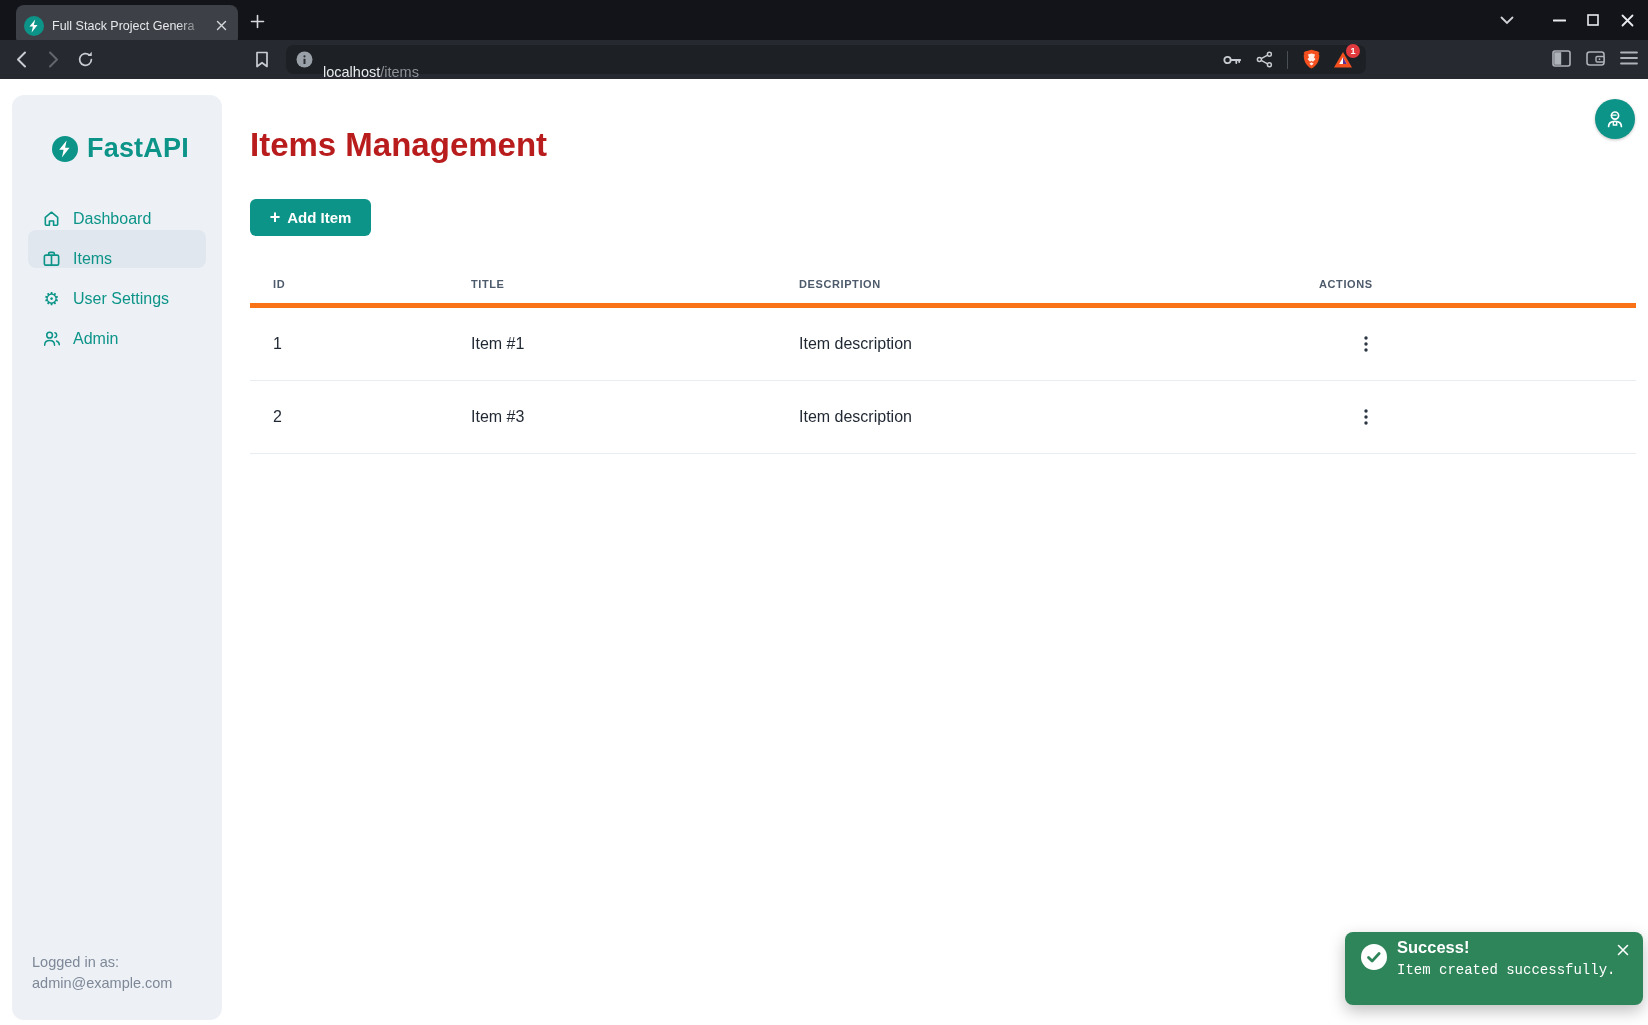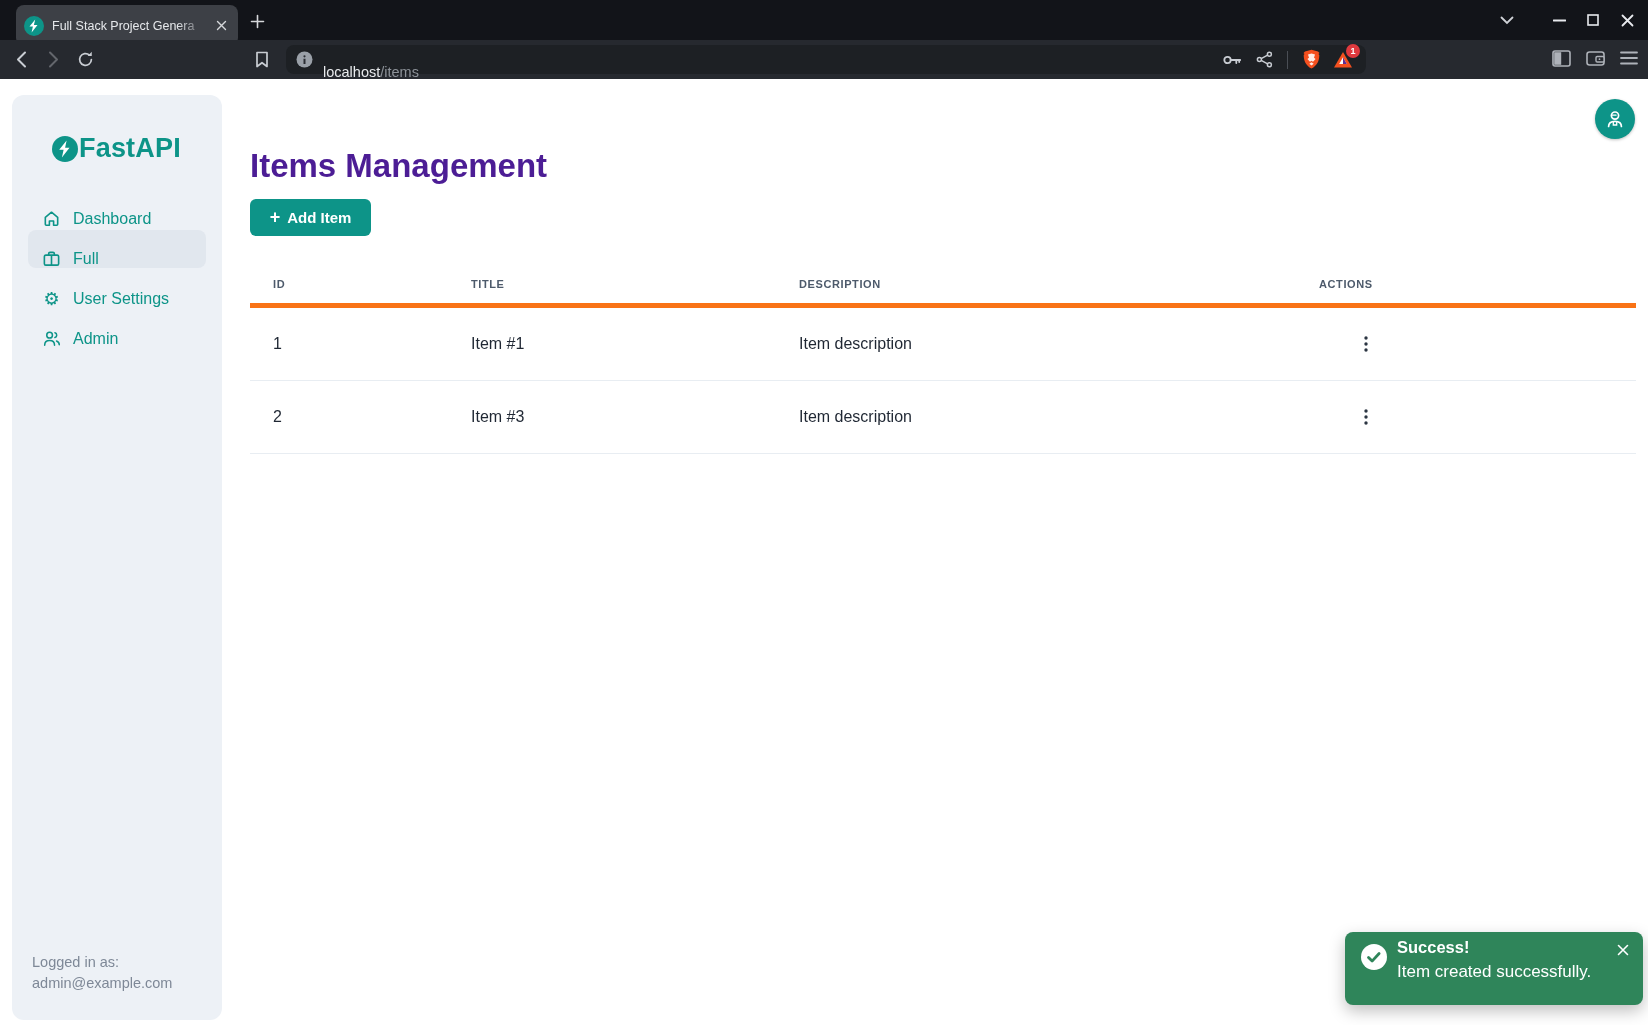--- a/index.html
+++ b/index.html
@@ -41,32 +41,32 @@
   .badge { position:absolute; top:-3px; right:-4px; min-width:14px; height:14px; border-radius:7px;
            background:#e0393e; color:#fff; font-size:9px; font-weight:bold; display:flex;
            align-items:center; justify-content:center; padding:0 3px; }
   .navbar-right { position:absolute; right:6px; top:45px; display:flex; align-items:center; gap:8px; }
 
   
   .content { position:absolute; left:0; top:79px; width:100%; height:946px; background:#ffffff; }
 
   .sidebar { position:absolute; left:12px; top:95px; width:210px; height:925px;
              background:#edf1f6; border-radius:12px; }
-  .logo { display:flex; align-items:center; gap:1px; padding:38px 0 0 40px; }
+  .logo { display:flex; align-items:center; gap:9px; padding:38px 0 0 40px; }
   .logo-mark { width:26px; height:26px; }
   .logo-text { color:#0d9488; font-size:27px; font-weight:600; letter-spacing:0.2px; }
   .nav-list { margin-top:26px; display:flex; flex-direction:column; gap:2px; padding:0 16px; }
   .nav-item { height:38px; display:flex; align-items:flex-end; gap:12px; padding:0 14px;
               border-radius:8px; color:#0d9488; font-size:16px; cursor:pointer; }
   .nav-item.active { background:#e1e7ee; }
   .nav-item .ico { width:19px; height:19px; display:flex; align-items:center; justify-content:center; }
   .gear-glyph { font-size:18px; line-height:1; color:#0d9488; }
   .sidebar-footer { position:absolute; left:20px; bottom:26px; color:#7e8897; font-size:14.5px; line-height:21px; }
 
-  .main-title { position:absolute; left:250px; top:126px; font-size:33px; font-weight:700; color:#4c1d95;margin-top:21px; }
+  .main-title { position:absolute; left:250px; top:126px; font-size:33px; font-weight:700; color:#b91c1c; }
   .add-btn { position:absolute; left:250px; top:199px; width:121px; height:37px; background:#0d9488;
              border:none; border-radius:6px; color:#fff; font-size:15px; font-weight:700;
              font-family:inherit; display:flex; align-items:center; justify-content:center; gap:7px; cursor:pointer; }
   .add-btn .plus { font-size:18px; font-weight:700; line-height:1; margin-top:-1px; }
 
   .table { position:absolute; left:250px; top:258px; width:1386px; }
   .trow { display:grid; grid-template-columns:198px 328px 520px 1fr; align-items:center; }
   .thead { height:50px; border-bottom:5px solid #f97316; align-items:end; padding-bottom:13px; }
   .th { font-size:11px; font-weight:700; letter-spacing:0.6px; color:#4d5a6b; padding-left:23px; }
   .tr { height:73px; border-bottom:1px solid #e8edf2; }
@@ -76,21 +76,21 @@
 
   .avatar-btn { position:absolute; left:1595px; top:99px; width:40px; height:40px; border-radius:50%;
                 background:#0d9488; border:none; display:flex; align-items:center; justify-content:center;
                 cursor:pointer; box-shadow:0 1px 3px rgba(0,0,0,.25); }
 
   .toast { position:absolute; left:1345px; top:932px; width:298px; height:73px; background:#2f855a;
            border-radius:8px; box-shadow:0 6px 16px rgba(0,0,0,.25); color:#fff; display:flex;
            padding:4px 14px 12px 14px; }
   .toast-ico { width:26px; height:26px; margin:8px 10px 0 2px; flex:0 0 auto; }
   .toast-title { font-size:16.5px; font-weight:700; margin-top:2px; }
-  .toast-msg { font-size:17px; margin-top:5px; }
+  .toast-msg { font-size:14px; margin-top:5px;font-family:Liberation Mono, monospace; }
   .toast-close { position:absolute; right:10px; top:8px; width:20px; height:20px; background:none; border:none;
                  color:#fff; display:flex; align-items:center; justify-content:center; cursor:pointer; }
 
   svg { display:block; }
 </style>
 </head>
 <body>
 
 <div class="app">
 
@@ -241,21 +241,21 @@
         </span>
         <span>Dashboard</span>
       </div>
       <div class="nav-item active">
         <span class="ico">
           <svg width="19" height="19" viewBox="0 0 20 20">
             <rect x="2.5" y="6.5" width="15" height="10.5" rx="1.5" fill="none" stroke="#0d9488" stroke-width="1.7"></rect>
             <path d="M7 6.5V5a1.5 1.5 0 0 1 1.5-1.5h3A1.5 1.5 0 0 1 13 5v1.5M10 6.5v10.5" fill="none" stroke="#0d9488" stroke-width="1.7"></path>
           </svg>
         </span>
-        <span>Full</span>
+        <span>Items</span>
       </div>
       <div class="nav-item">
         <span class="ico">
             <span class="gear-glyph">⚙</span>
           </span>
         <span>User Settings</span>
       </div>
       <div class="nav-item">
         <span class="ico">
           <svg width="19" height="19" viewBox="0 0 20 20">

